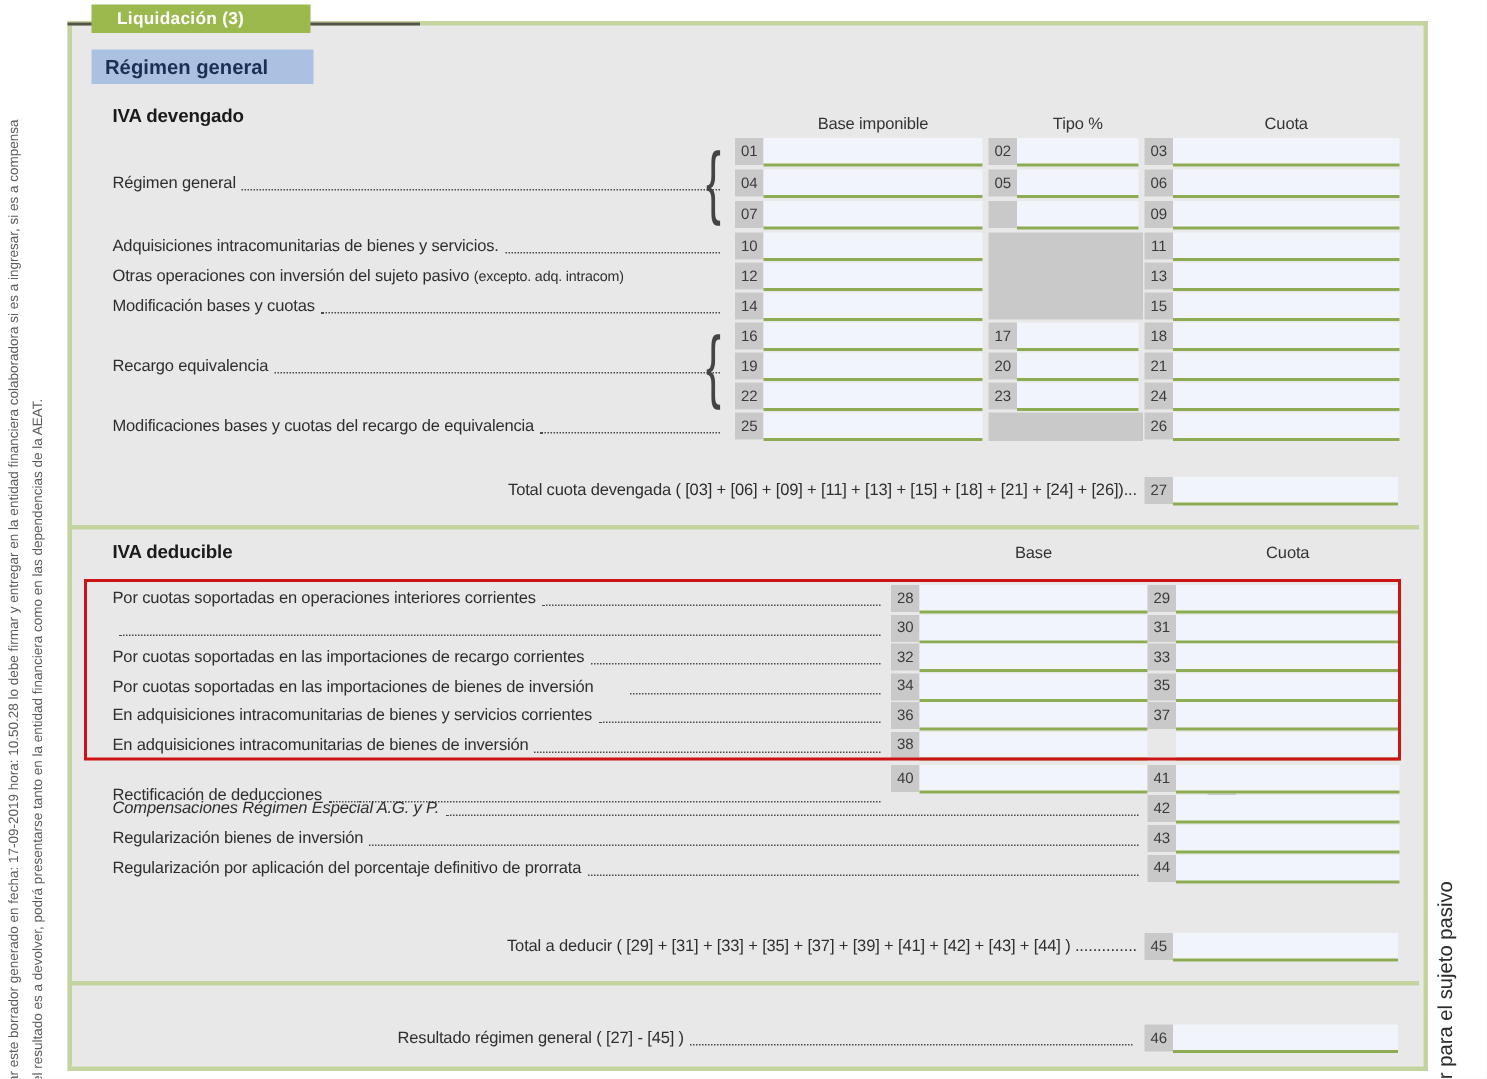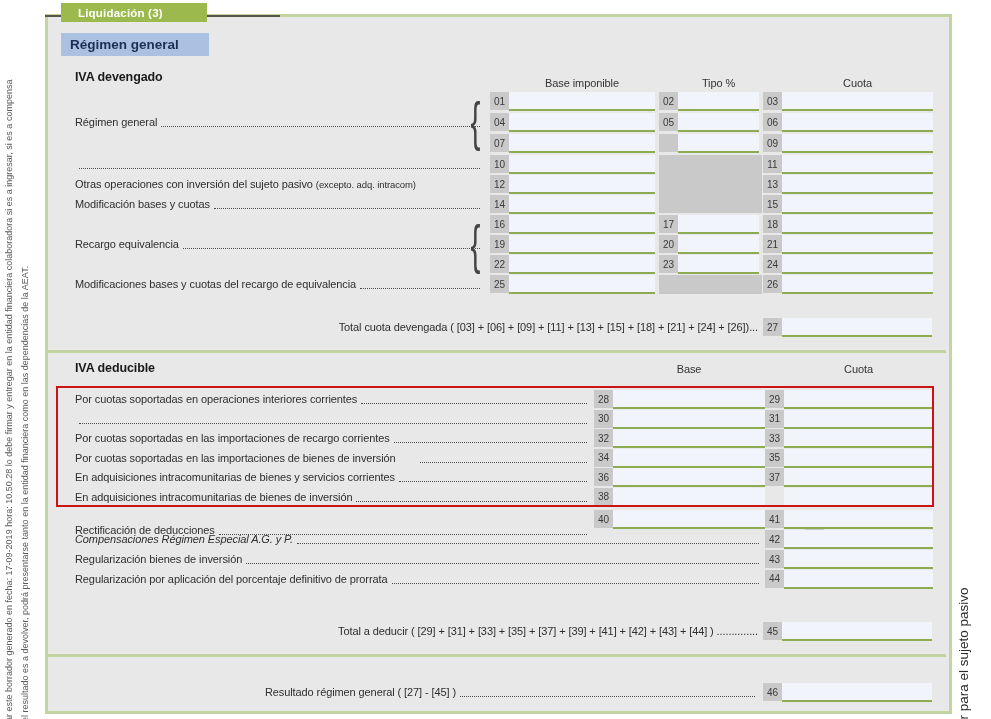--- a/index.html
+++ b/index.html
@@ -99,20 +99,21 @@
     <div class="field" style="left: 782px; top: 255px; width: 151px;"></div>
     <div class="numbox" style="left: 490px; top: 275px;">25</div>
     <div class="field" style="left: 509px; top: 275px; width: 146px;"></div>
     <div class="numbox" style="left: 763px; top: 275px;">26</div>
     <div class="field" style="left: 782px; top: 275px; width: 151px;"></div>
     <div class="lblrow" style="left: 75px; top: 113px; width: 408px;">
       <span>Régimen general</span>
       <span class="leader"></span>
     </div>
     <div class="lblrow" style="left: 75px; top: 155px; width: 408px;">
+      <span>Adquisiciones intracomunitarias de bienes y servicios.</span>
       <span class="leader"></span>
     </div>
     <div class="lblrow" style="left: 75px; top: 175px; width: 408px;">
       <span>Otras operaciones con inversión del sujeto pasivo</span>
       <span class="small">(excepto. adq. intracom)</span>
     </div>
     <div class="lblrow" style="left: 75px; top: 195px; width: 408px;">
       <span>Modificación bases y cuotas</span>
       <span class="leader"></span>
     </div>

